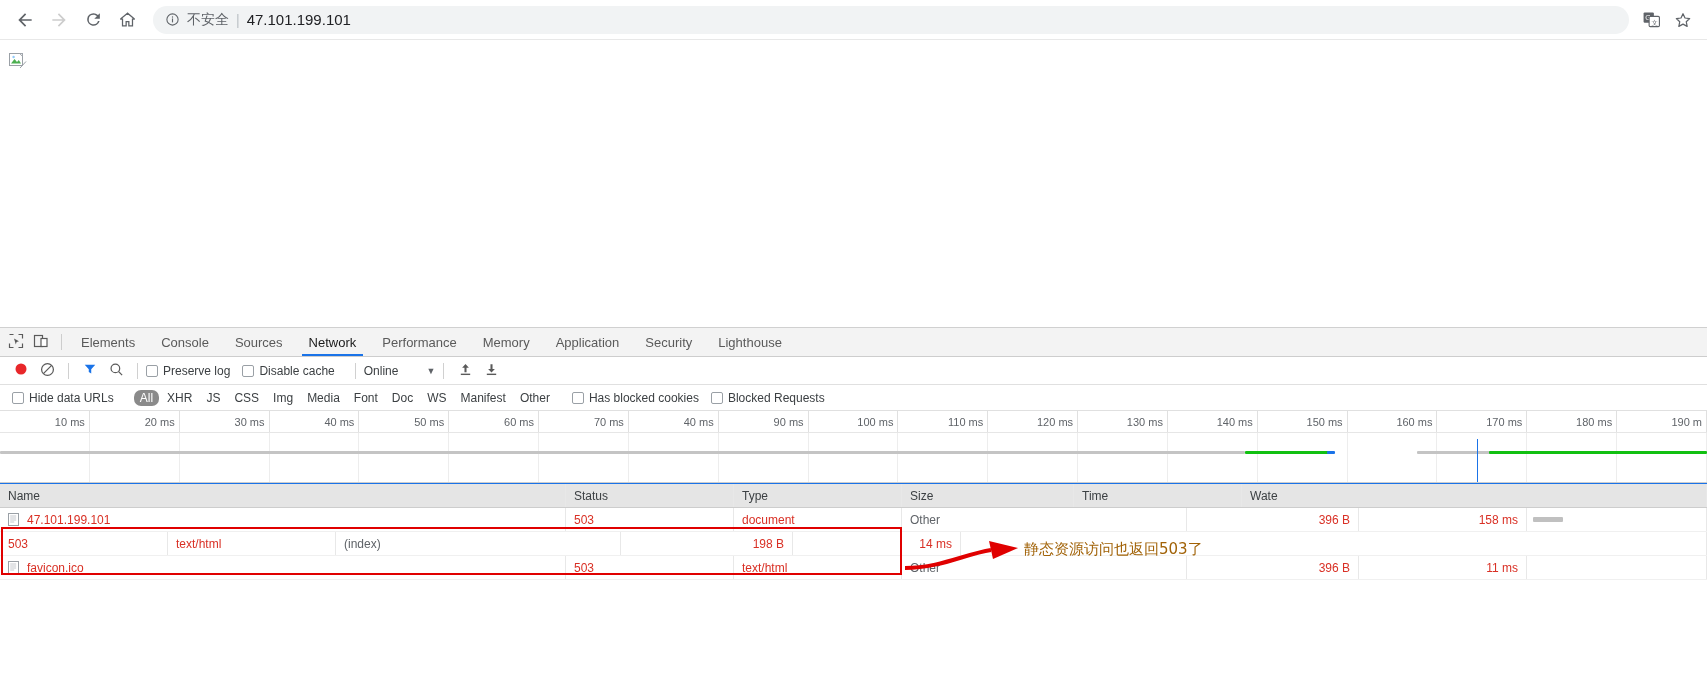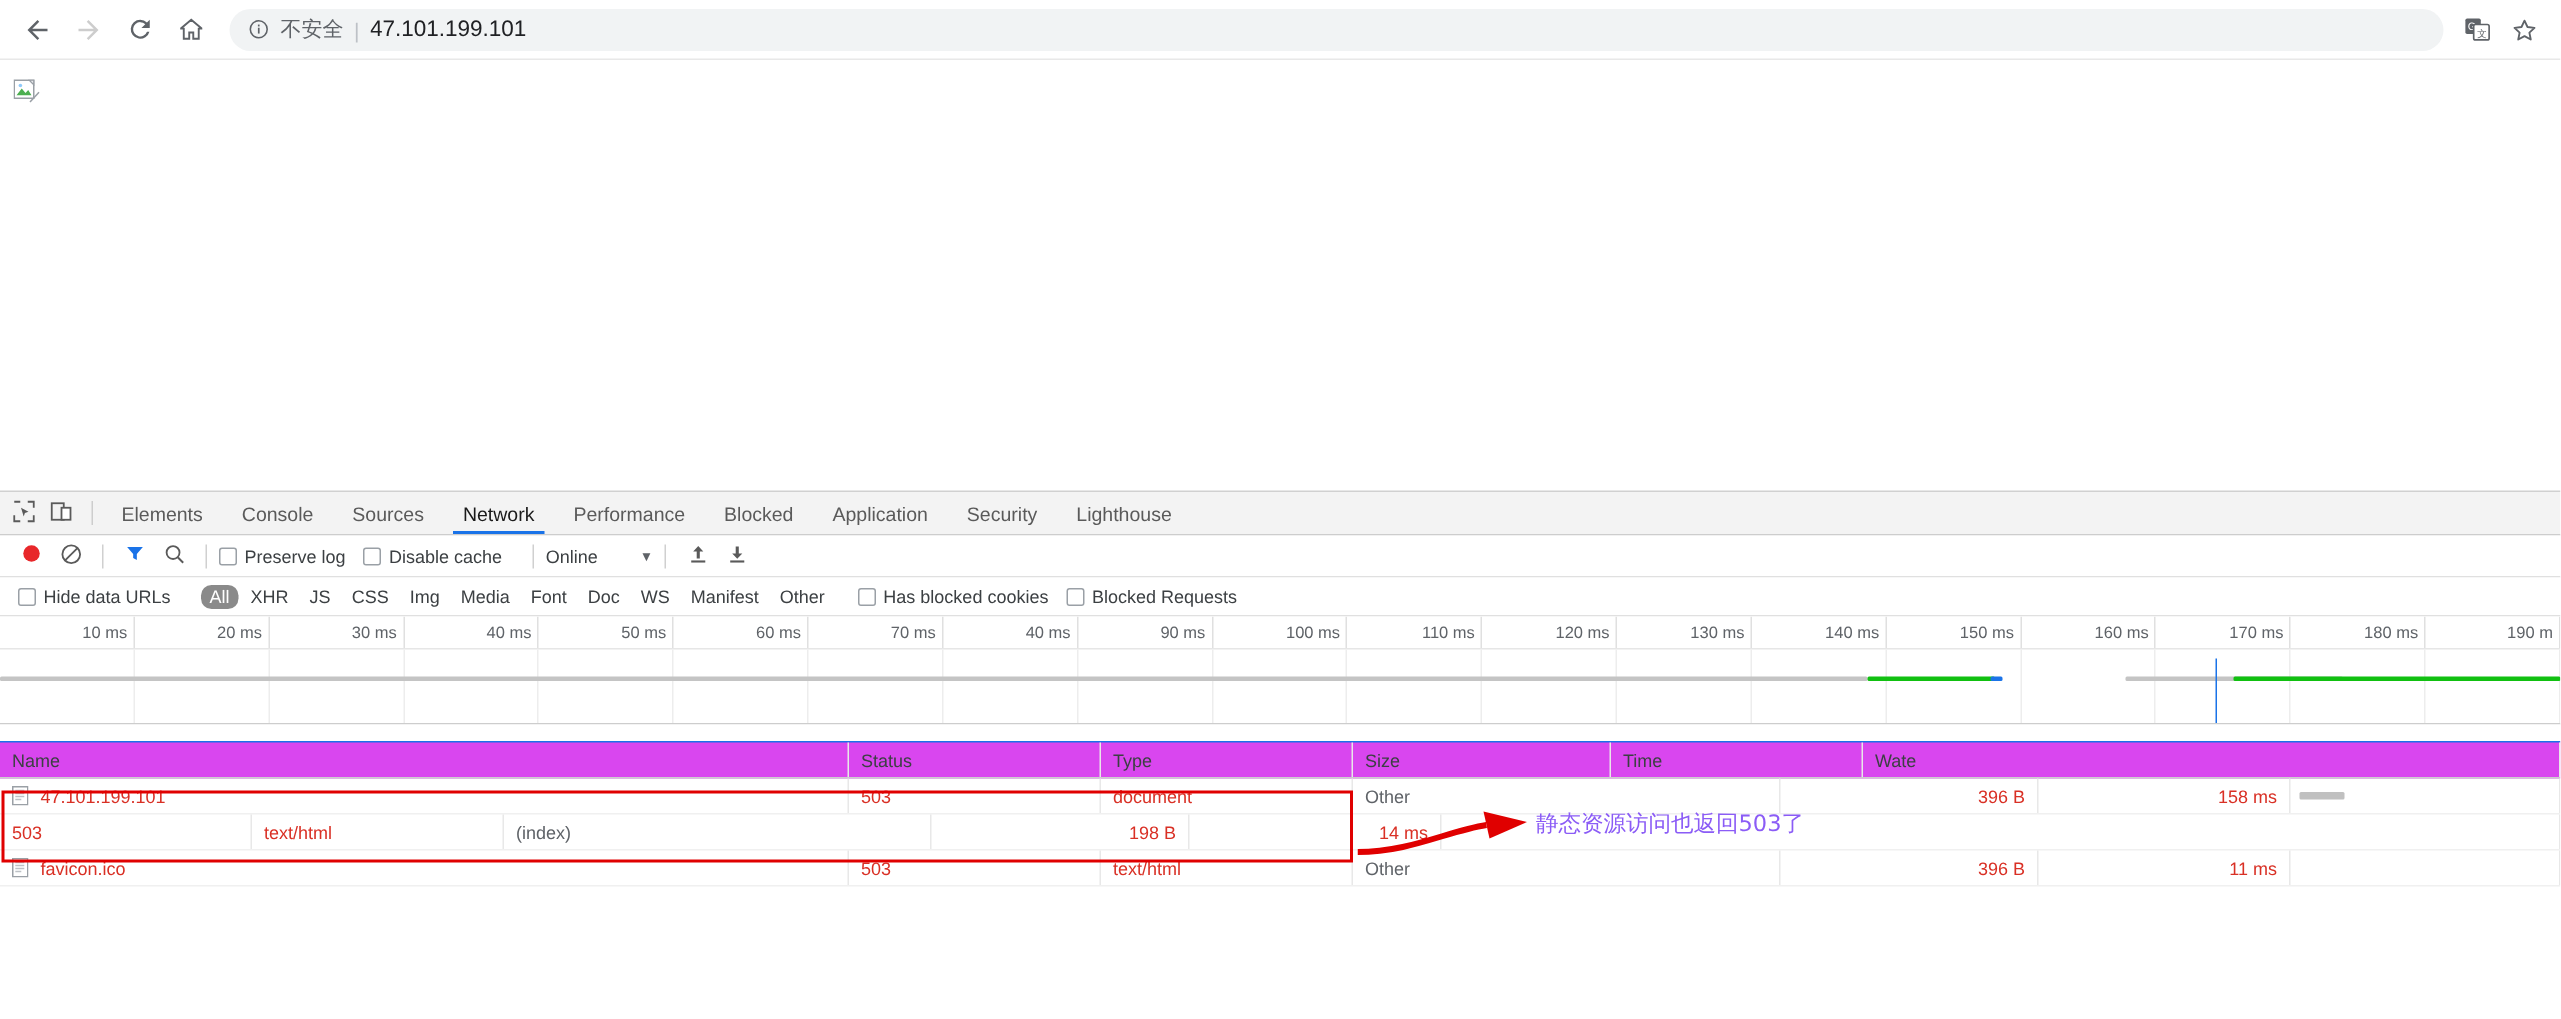--- a/index.html
+++ b/index.html
@@ -232,26 +232,25 @@
     background: #fff;
   }
   .row {
     display: flex;
     height: 24px;
     align-items: center;
     font-size: 12px;
     border-bottom: 1px solid #f0f0f0;
   }
   .hdr {
-    background: #d946ef;
+    background: #e5e5e5;
     color: #3c4043;
     border-bottom: 1px solid #cdcdcd;
     border-top: 1px solid #1a73e8;
     height: 25px;
-    margin-top: 11px;
   }
   .cell {
     padding: 0 8px;
     overflow: hidden;
     white-space: nowrap;
     text-overflow: ellipsis;
     border-right: 1px solid #e8e8e8;
     height: 100%;
     display: flex;
     align-items: center;
@@ -272,21 +271,21 @@
   }
 
   
   .anno-box {
     position: absolute;
     border: 2px solid #e00000;
     pointer-events: none;
   }
   .anno-text {
     position: absolute;
-    color: #8b5cf6;
+    color: #a16207;
     font-size: 15px;
     white-space: nowrap;
     font-family: "DejaVu Sans", sans-serif;
   }
   .anno-arrow { position: absolute; }
   .wf-bar {
     position: absolute;
     height: 5px;
     background: #c0c0c0;
     border-radius: 1px;
@@ -398,21 +397,21 @@
     <div class="dt-tab">
         <span>Sources</span>
       </div>
     <div class="dt-tab active">
         <span>Network</span>
       </div>
     <div class="dt-tab">
         <span>Performance</span>
       </div>
     <div class="dt-tab">
-        <span>Blocked</span>
+        <span>Memory</span>
       </div>
     <div class="dt-tab">
         <span>Application</span>
       </div>
     <div class="dt-tab">
         <span>Security</span>
       </div>
     <div class="dt-tab">
         <span>Lighthouse</span>
       </div>

